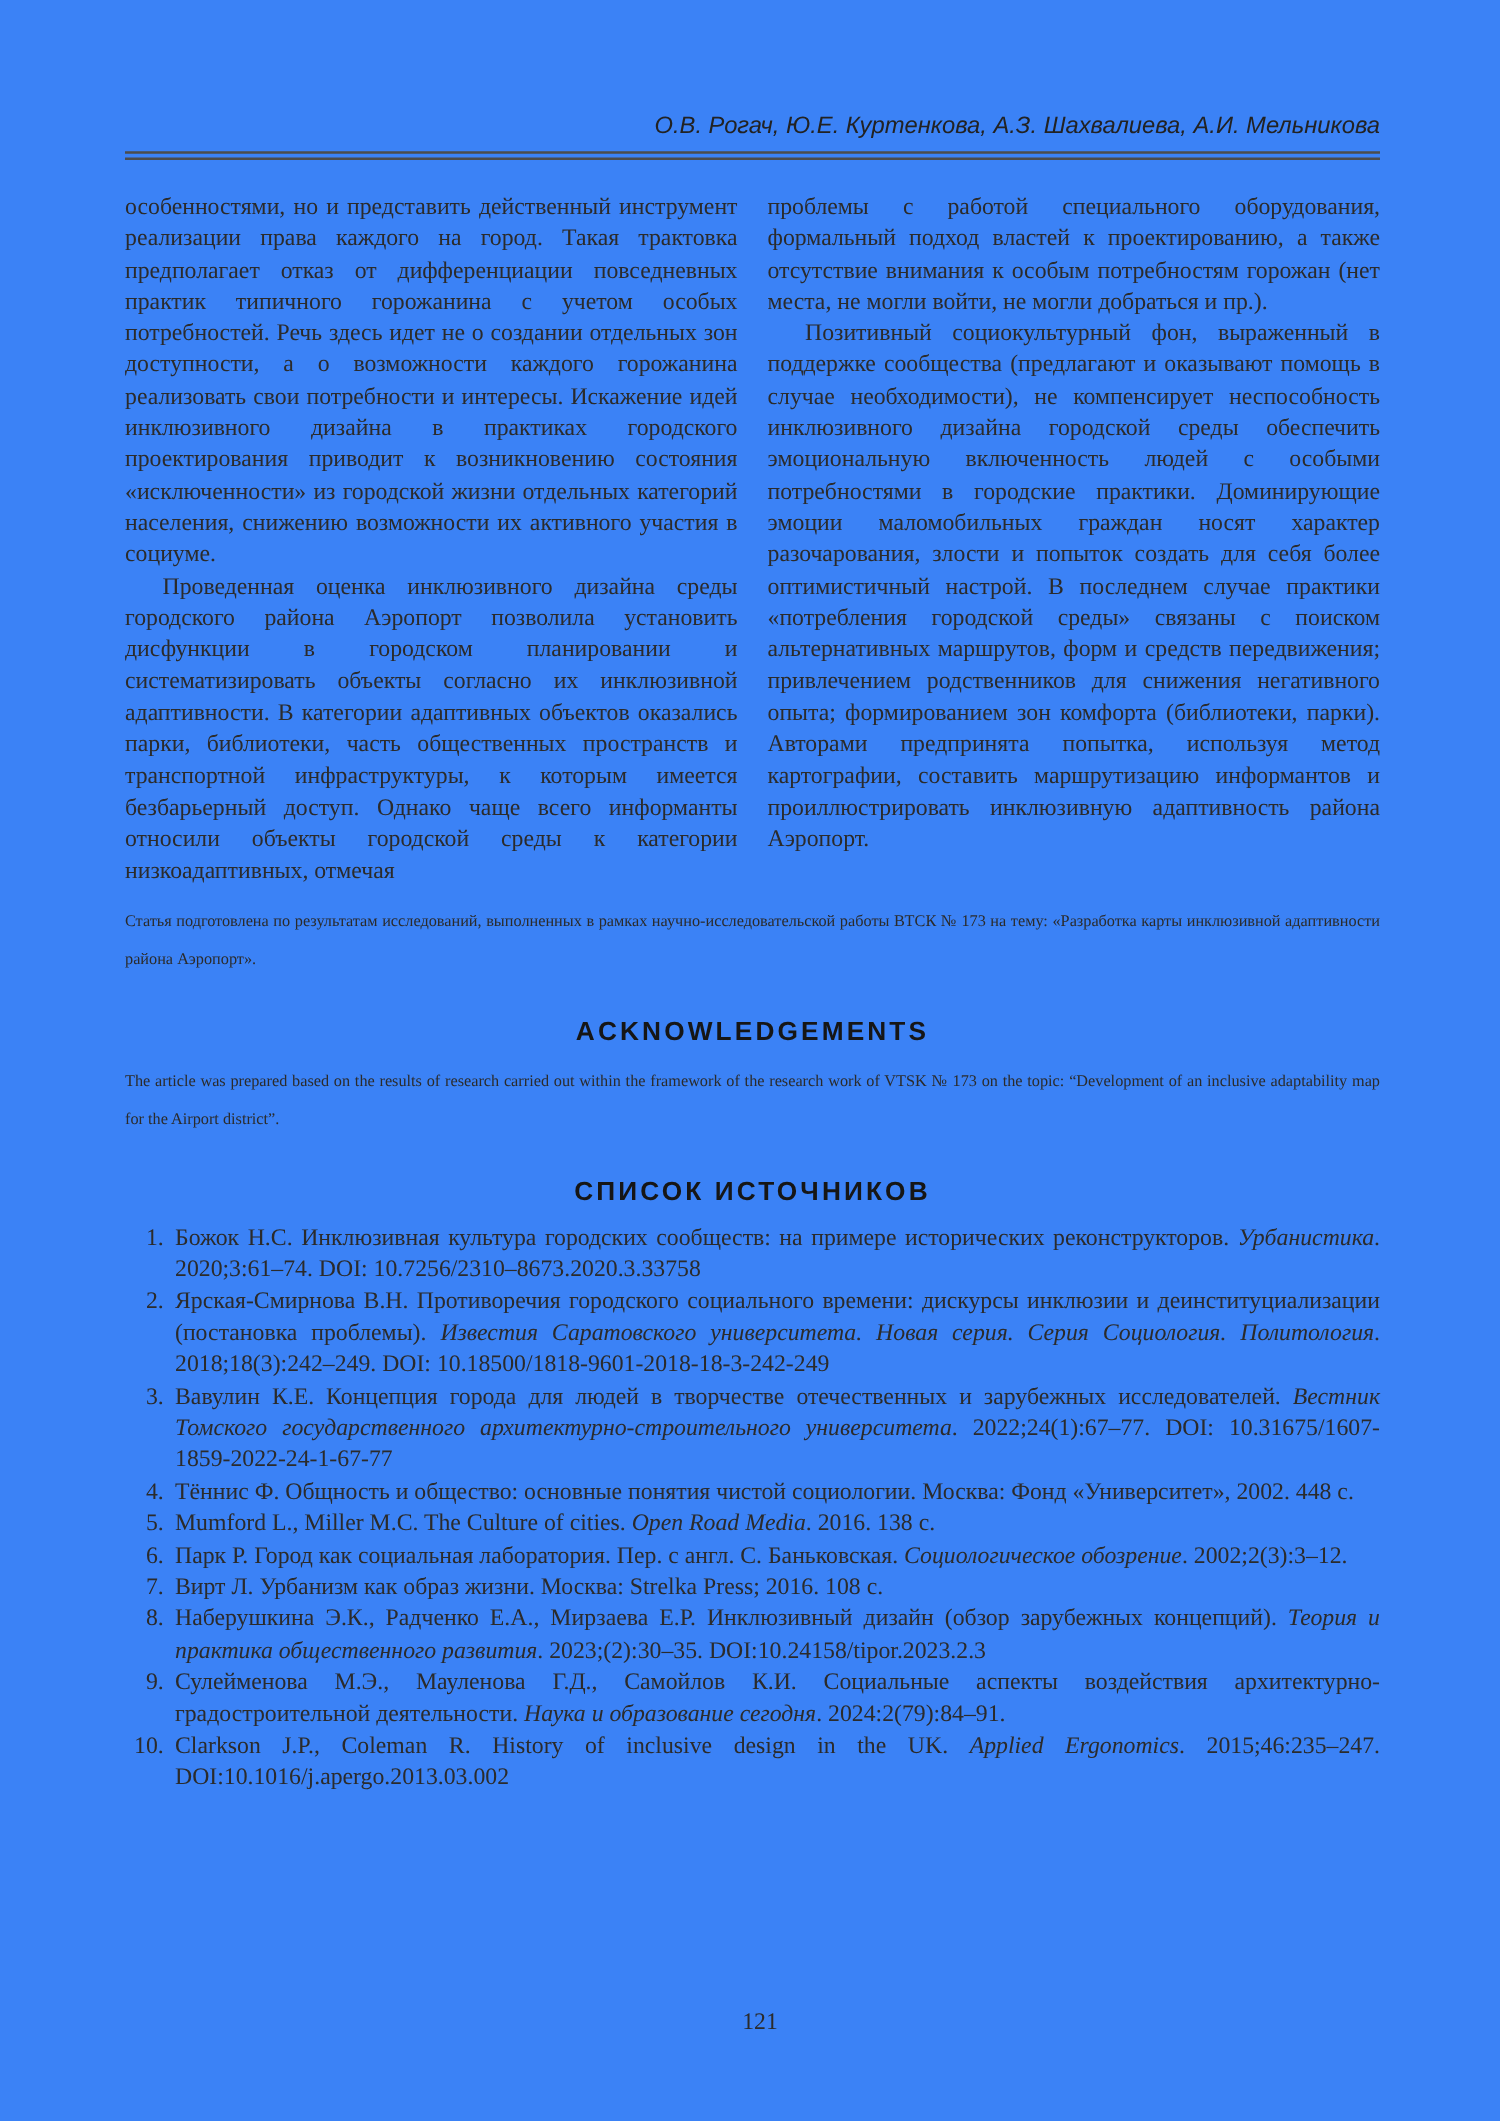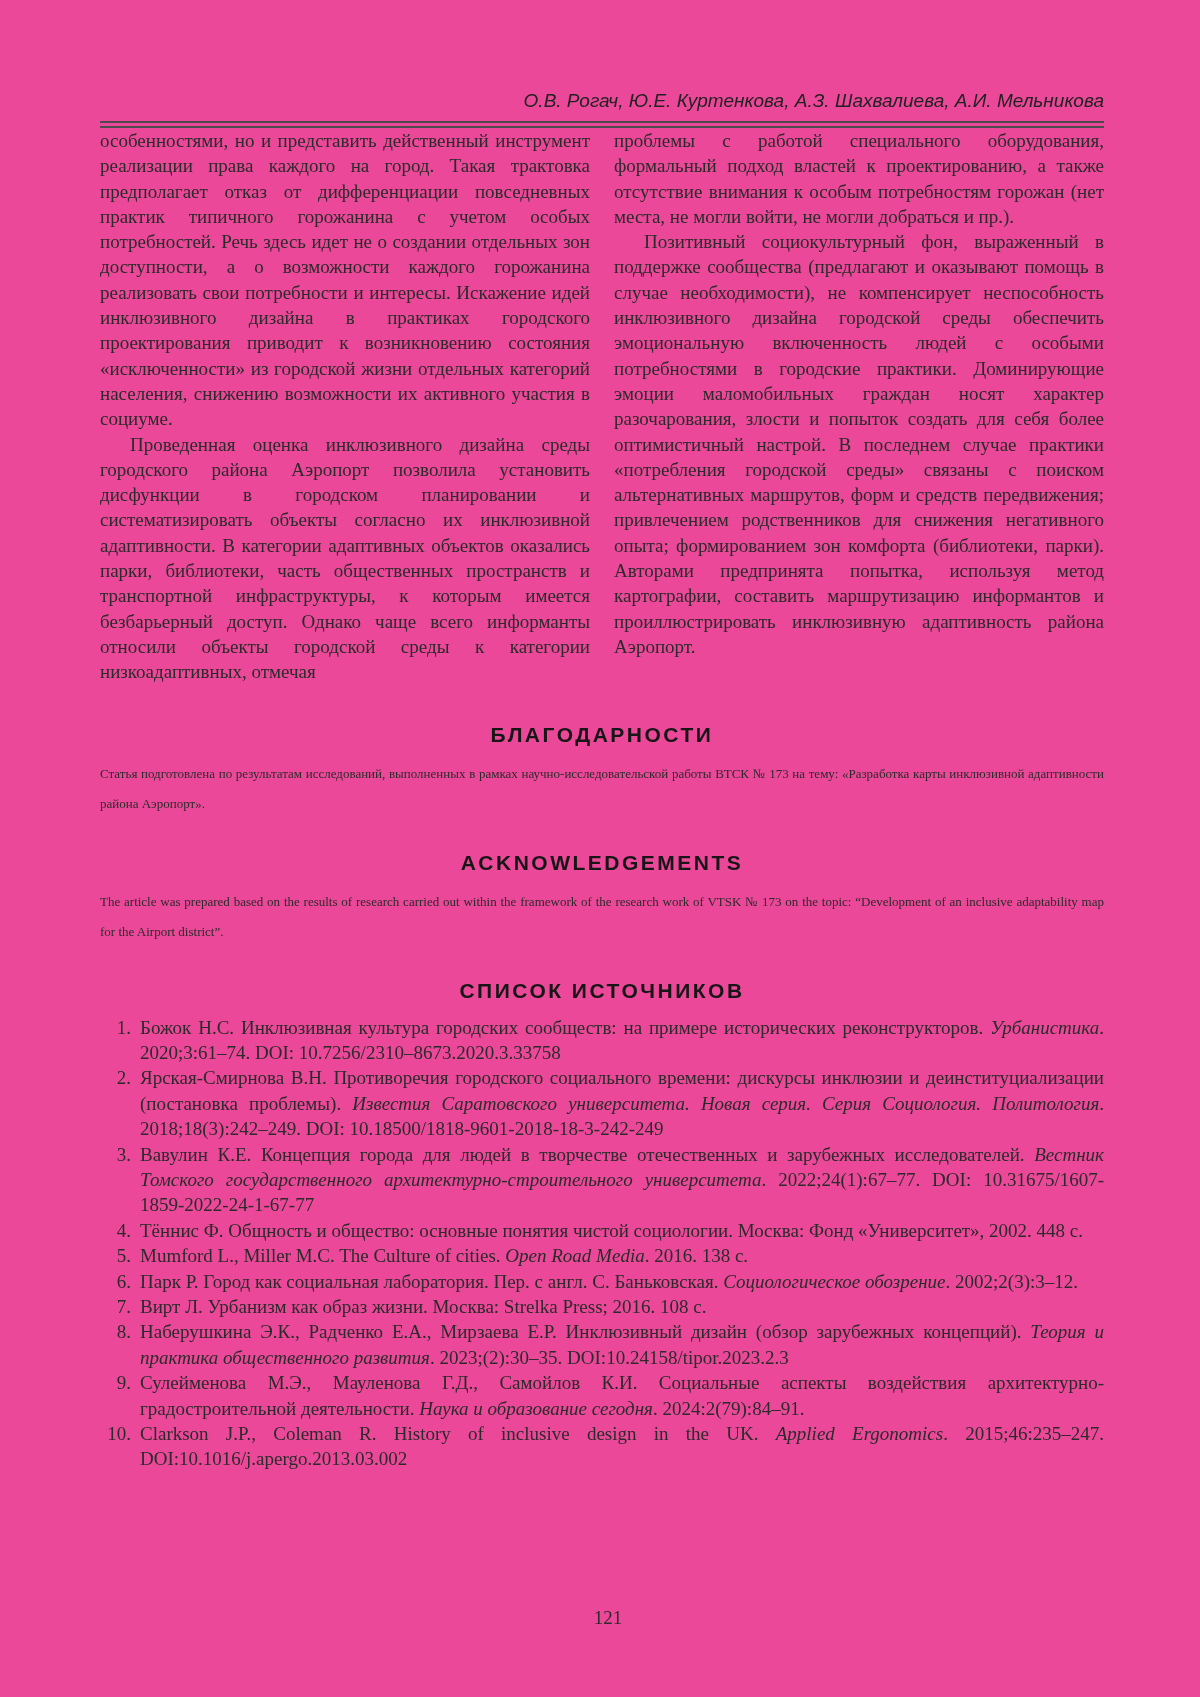--- a/index.html
+++ b/index.html
@@ -5,21 +5,21 @@
   html, body {
     margin: 0;
     padding: 0;
     background: #ffffff;
   }
   .page {
     position: relative;
     width: 1200px;
     height: 1697px;
     margin: 0 auto;
-    background: #ec4899;
+    background: #3b82f6;
     box-sizing: border-box;
     padding: 0 96px 0 100px;
     overflow: hidden;
     color: #2b2b2b;
     font-family: "Liberation Serif", "DejaVu Serif", serif;
   }
   .authors {
     margin-top: 90px;
     text-align: right;
     font-family: "Liberation Sans", "DejaVu Sans", sans-serif;
@@ -30,21 +30,21 @@
   }
   .double-rule {
     margin-top: 9px;
     height: 3px;
     border-top: 2px solid #4c4c4c;
     border-bottom: 2px solid #4c4c4c;
   }
   .columns {
     display: flex;
     gap: 24px;
-    margin-top: 0;
+    margin-top: 25px;
   }
   .col { flex: 1 1 0; min-width: 0; }
   .body-p {
     margin: 0;
     font-size: 19px;
     line-height: 25.3px;
     text-align: justify;
     color: #2b2b2b;
   }
   .body-p.indent { text-indent: 30px; }
@@ -113,21 +113,20 @@
     <div class="col">
       <p class="body-p">особенностями, но и представить действенный инструмент реализации права каждого на город. Такая трактовка предполагает отказ от дифференциации повседневных практик типичного горожанина с учетом особых потребностей. Речь здесь идет не о создании отдельных зон доступности, а о возможности каждого горожанина реализовать свои потребности и интересы. Искажение идей инклюзивного дизайна в практиках городского проектирования приводит к возникновению состояния «исключенности» из городской жизни отдельных категорий населения, снижению возможности их активного участия в социуме.</p>
       <p class="body-p indent">Проведенная оценка инклюзивного дизайна среды городского района Аэропорт позволила установить дисфункции в городском планировании и систематизировать объекты согласно их инклюзивной адаптивности. В категории адаптивных объектов оказались парки, библиотеки, часть общественных пространств и транспортной инфраструктуры, к которым имеется безбарьерный доступ. Однако чаще всего информанты относили объекты городской среды к категории низкоадаптивных, отмечая</p>
     </div>
     <div class="col">
       <p class="body-p">проблемы с работой специального оборудования, формальный подход властей к проектированию, а также отсутствие внимания к особым потребностям горожан (нет места, не могли войти, не могли добраться и пр.).</p>
       <p class="body-p indent">Позитивный социокультурный фон, выраженный в поддержке сообщества (предлагают и оказывают помощь в случае необходимости), не компенсирует неспособность инклюзивного дизайна городской среды обеспечить эмоциональную включенность людей с особыми потребностями в городские практики. Доминирующие эмоции маломобильных граждан носят характер разочарования, злости и попыток создать для себя более оптимистичный настрой. В последнем случае практики «потребления городской среды» связаны с поиском альтернативных маршрутов, форм и средств передвижения; привлечением родственников для снижения негативного опыта; формированием зон комфорта (библиотеки, парки). Авторами предпринята попытка, используя метод картографии, составить маршрутизацию информантов и проиллюстрировать инклюзивную адаптивность района Аэропорт.</p>
     </div>
   </div>
 
-  <h2 class="section-heading heading-ru-ack">БЛАГОДАРНОСТИ</h2>
   <p class="ack-text">Статья подготовлена по результатам исследований, выполненных в рамках научно-исследовательской работы ВТСК № 173 на тему: «Разработка карты инклюзивной адаптивности района Аэропорт».</p>
 
   <h2 class="section-heading heading-en-ack">ACKNOWLEDGEMENTS</h2>
   <p class="ack-text">The article was prepared based on the results of research carried out within the framework of the research work of VTSK № 173 on the topic: “Development of an inclusive adaptability map for the Airport district”.</p>
 
   <h2 class="section-heading heading-sources">СПИСОК ИСТОЧНИКОВ</h2>
 
   <div class="references" id="references-list">
       <div class="ref-item">
         <span class="ref-num">1.</span>

